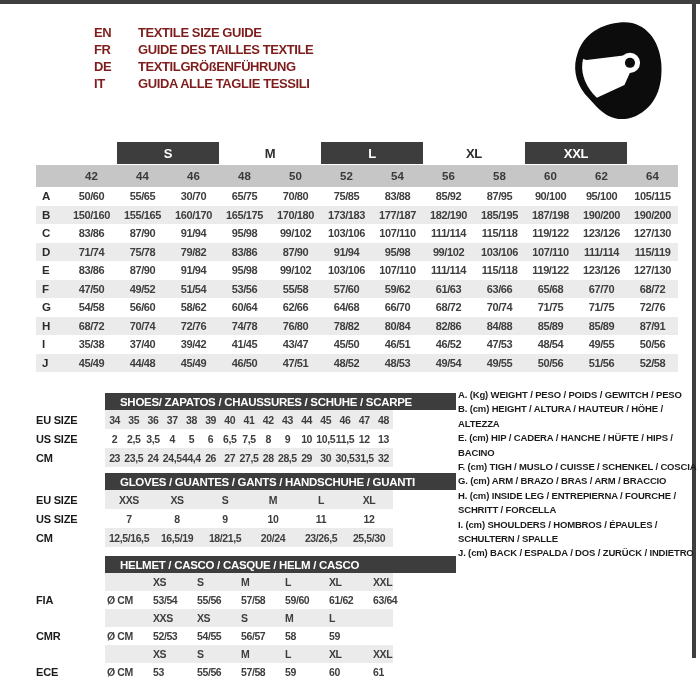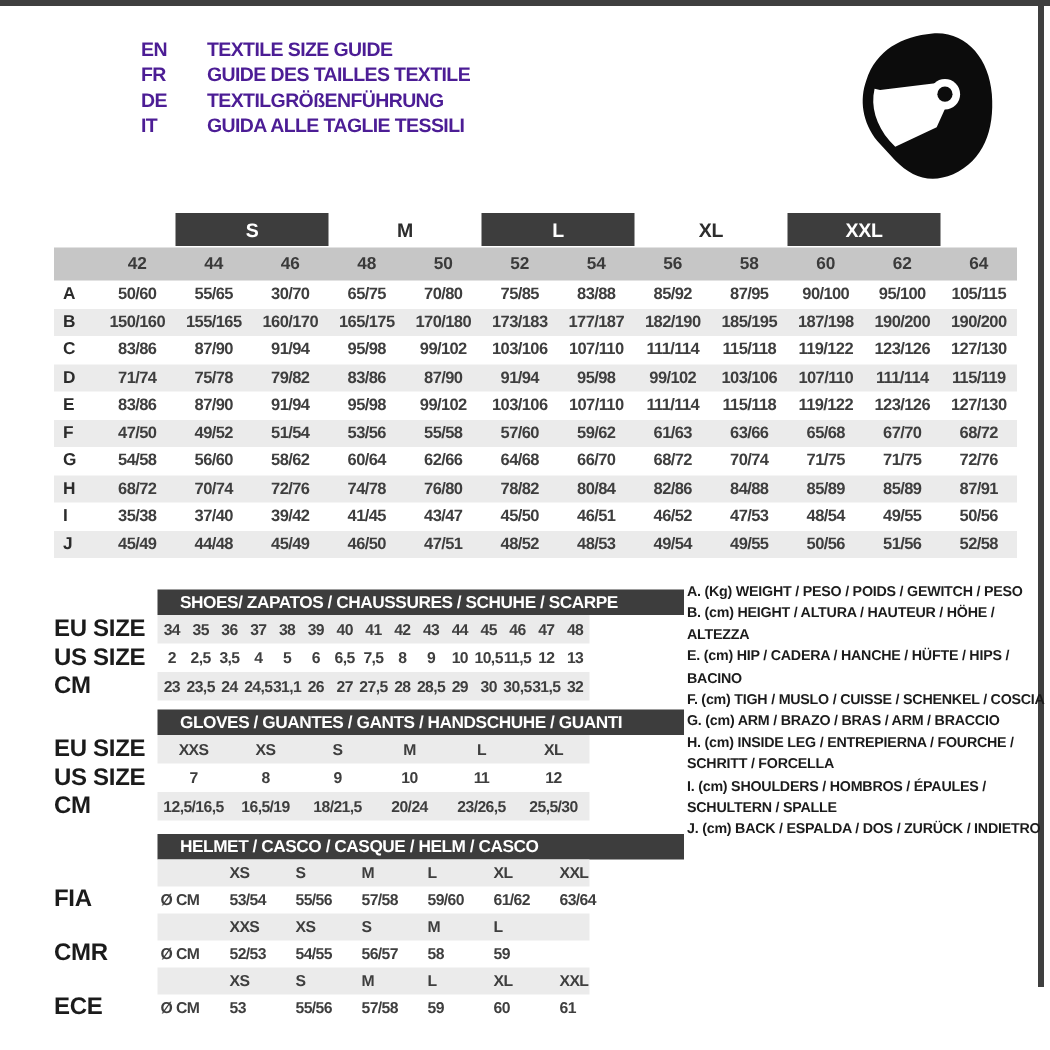--- a/index.html
+++ b/index.html
@@ -8,21 +8,21 @@
     font-family:"Liberation Sans", sans-serif; overflow:hidden;
     -webkit-font-smoothing:antialiased;
   }
   .top-line  { position:absolute; left:0; top:0; width:700px; height:4px; background:#3f3f3f; }
   .right-line{ position:absolute; left:692px; top:0; width:4px; height:658px; background:#3f3f3f; }
 
   
   .languages { position:absolute; left:94px; top:24px; }
   .lang-row  { display:flex; height:17px; align-items:center; }
   .lang-code, .lang-label {
-    font-weight:bold; font-size:13px; color:#4c1d95; letter-spacing:-0.4px; white-space:nowrap;
+    font-weight:bold; font-size:13px; color:#7f1d1d; letter-spacing:-0.4px; white-space:nowrap;
   }
   .lang-code { width:44px; }
 
   .helmet-svg { position:absolute; left:572px; top:20px; }
 
   
   .textile { position:absolute; left:36px; top:142px; width:642px; }
   .trow { display:grid; grid-template-columns:30px repeat(12, 1fr); align-items:center; }
   .trow.bands { height:22px; margin-bottom:1px; }
   .band2 { grid-column:span 2; height:22px; display:flex; align-items:center; justify-content:center;
@@ -35,21 +35,21 @@
   .tcell { text-align:center; white-space:nowrap; }
   .letter { text-align:left; padding-left:6px; font-size:11.5px; color:#2b2b2b; letter-spacing:0; }
 
   
   .section { position:absolute; left:36px; width:420px; }
   .sec-band { margin-left:69px; width:351px; height:17px; background:#3d3d3d; color:#fff;
               display:flex; align-items:center; box-sizing:border-box; padding-left:15px; }
   .sec-band span { font-weight:bold; font-size:11.5px; letter-spacing:-0.3px; white-space:nowrap; }
   .srow { display:flex; height:19px; align-items:center; }
   .helmet-sec .srow { height:18px; }
-  .srow-label { width:69px; font-weight:bold; font-size:16px; color:#1b1b1b; letter-spacing:-0.2px; }
+  .srow-label { width:69px; font-weight:bold; font-size:11px; color:#1b1b1b; letter-spacing:-0.2px; }
   .srow-vals { width:288px; height:100%; display:grid; align-items:center; }
   .shoes-vals  { grid-template-columns:repeat(15, 1fr); }
   .gloves-vals { grid-template-columns:repeat(6, 1fr); }
   .helmet-vals { grid-template-columns:46px repeat(6, 44px) 1fr; }
   .shaded { background:#ebebeb; }
   .sval { text-align:center; font-weight:bold; font-size:10.5px; color:#3e3e3e;
           letter-spacing:-0.4px; white-space:nowrap; }
   .hval { text-align:left; padding-left:2px; }
 
   
@@ -312,21 +312,21 @@
           <div class="sval">13</div>
         </div>
       </div>
       <div class="srow">
         <div class="srow-label">CM</div>
         <div class="srow-vals shoes-vals shaded">
           <div class="sval">23</div>
           <div class="sval">23,5</div>
           <div class="sval">24</div>
           <div class="sval">24,5</div>
-          <div class="sval">31,1</div>
+          <div class="sval">44,4</div>
           <div class="sval">26</div>
           <div class="sval">27</div>
           <div class="sval">27,5</div>
           <div class="sval">28</div>
           <div class="sval">28,5</div>
           <div class="sval">29</div>
           <div class="sval">30</div>
           <div class="sval">30,5</div>
           <div class="sval">31,5</div>
           <div class="sval">32</div>

